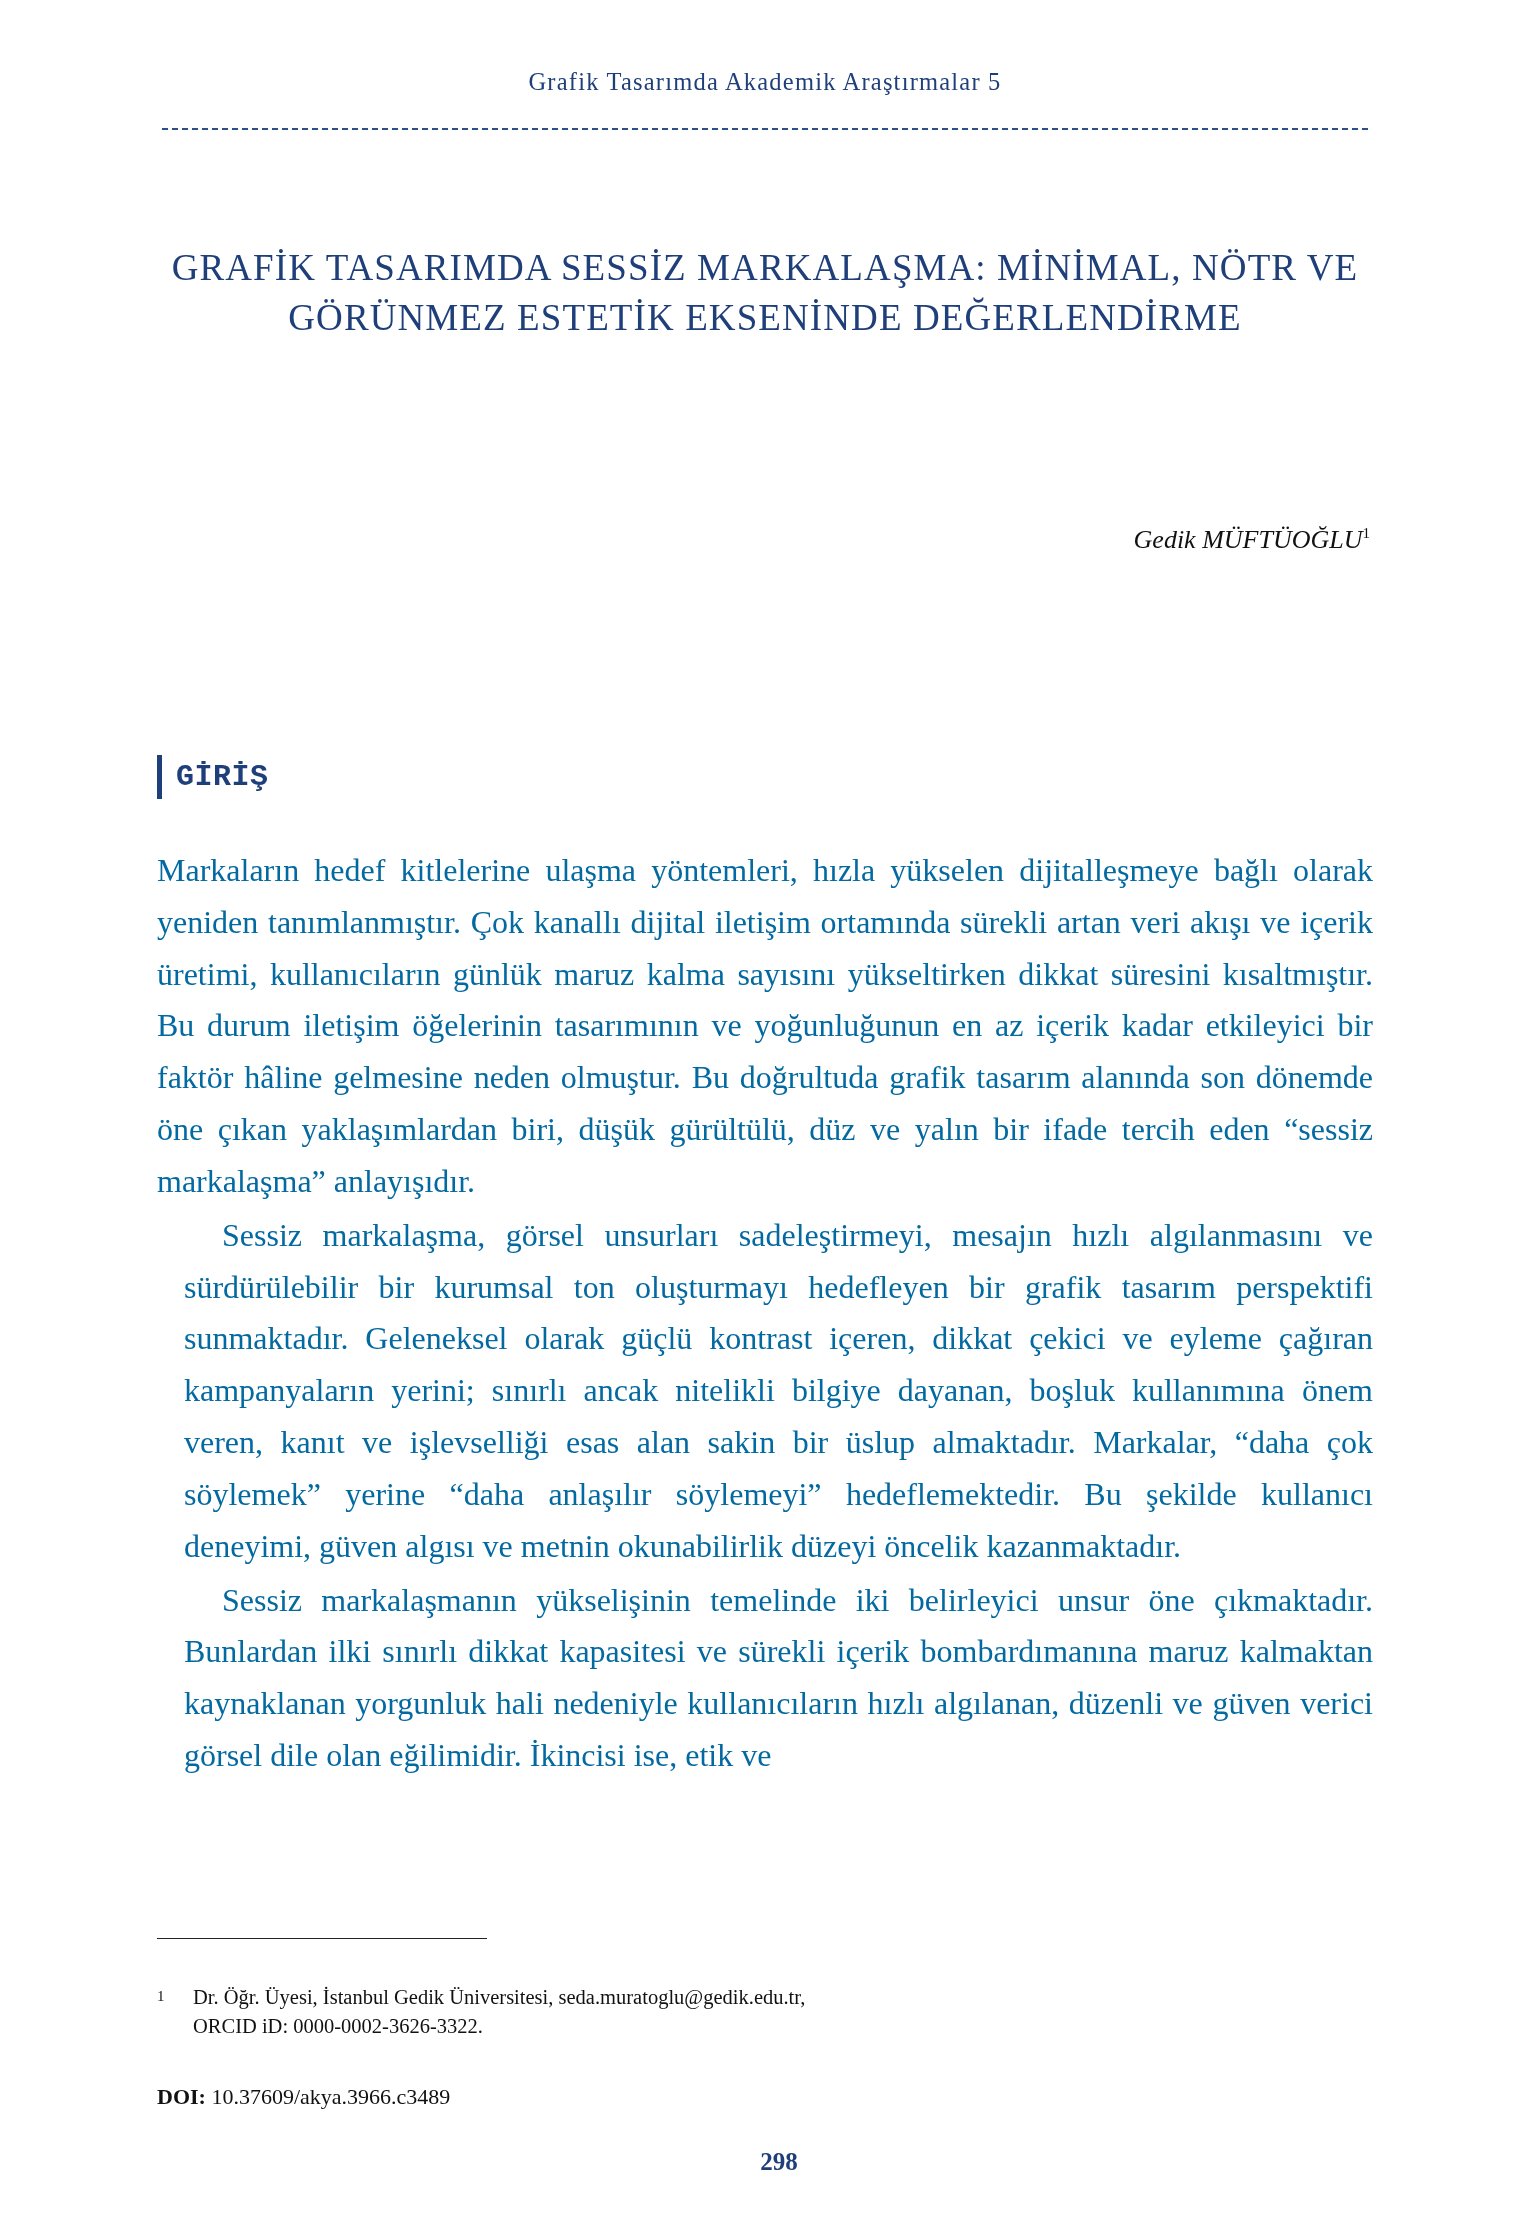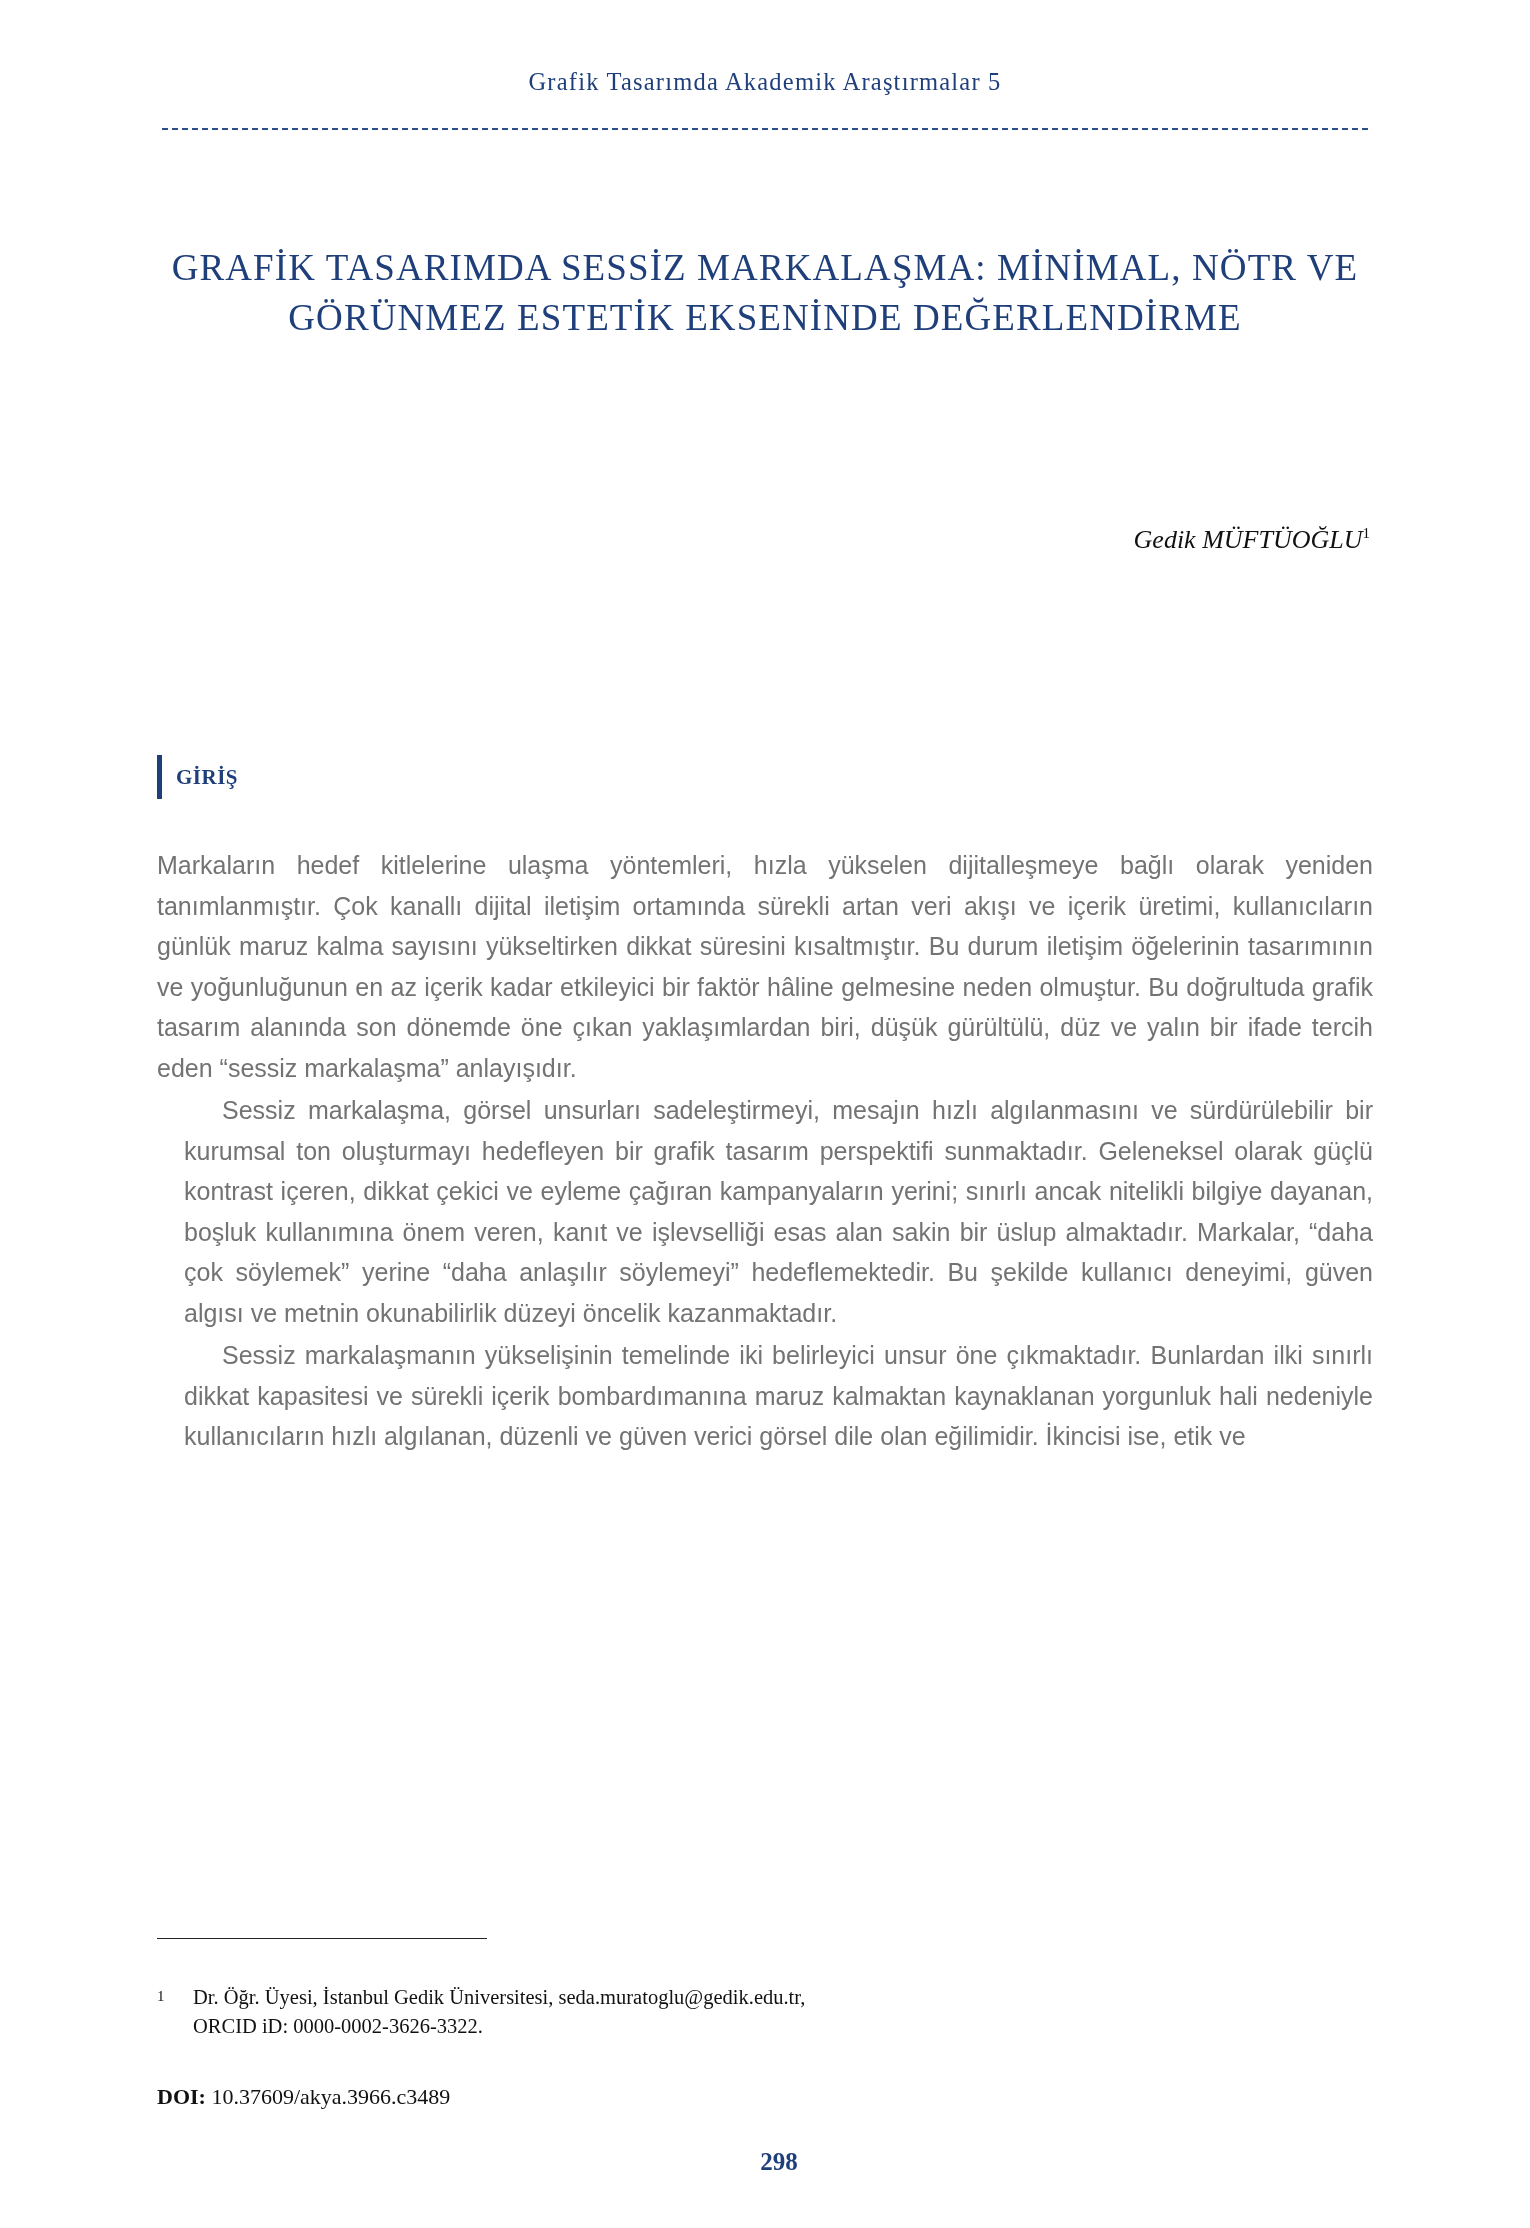--- a/index.html
+++ b/index.html
@@ -78,39 +78,39 @@
     display: flex;
     align-items: center;
   }
   .section-heading .bar {
     width: 5px;
     height: 44px;
     background: #1f3f7a;
     margin-right: 14px;
   }
   .section-heading .label {
+    font-family: Liberation Mono, monospace;
+    font-weight: bold;
+    font-size: 30px;
+    color: #1f3f7a;
+    letter-spacing: 0.5px;
+  }
+
+  
+  .body-text {
+    position: absolute;
+    top: 845px;
+    left: 157px;
+    width: 1216px;
     font-family: Liberation Serif, serif;
-    font-weight: bold;
-    font-size: 21px;
-    color: #1f3f7a;
-    letter-spacing: 0.5px;
-  }
-
-  
-  .body-text {
-    position: absolute;
-    top: 845px;
-    left: 157px;
-    width: 1216px;
-    font-family: Liberation Sans, sans-serif;
-    font-size: 25px;
+    font-size: 32px;
     line-height: 1.62;
     text-align: justify;
     text-justify: inter-word;
-    color: #737373;
+    color: #0369a1;
   }
   .body-text p {
     margin: 0 0 2px 0;
   }
   .body-text p.indent {
     text-indent: 38px;
     margin-left: 27px;
   }
 
   

